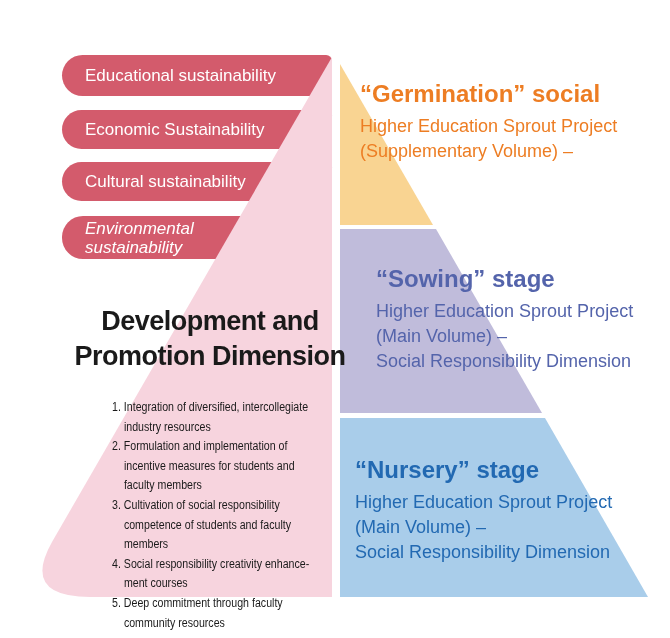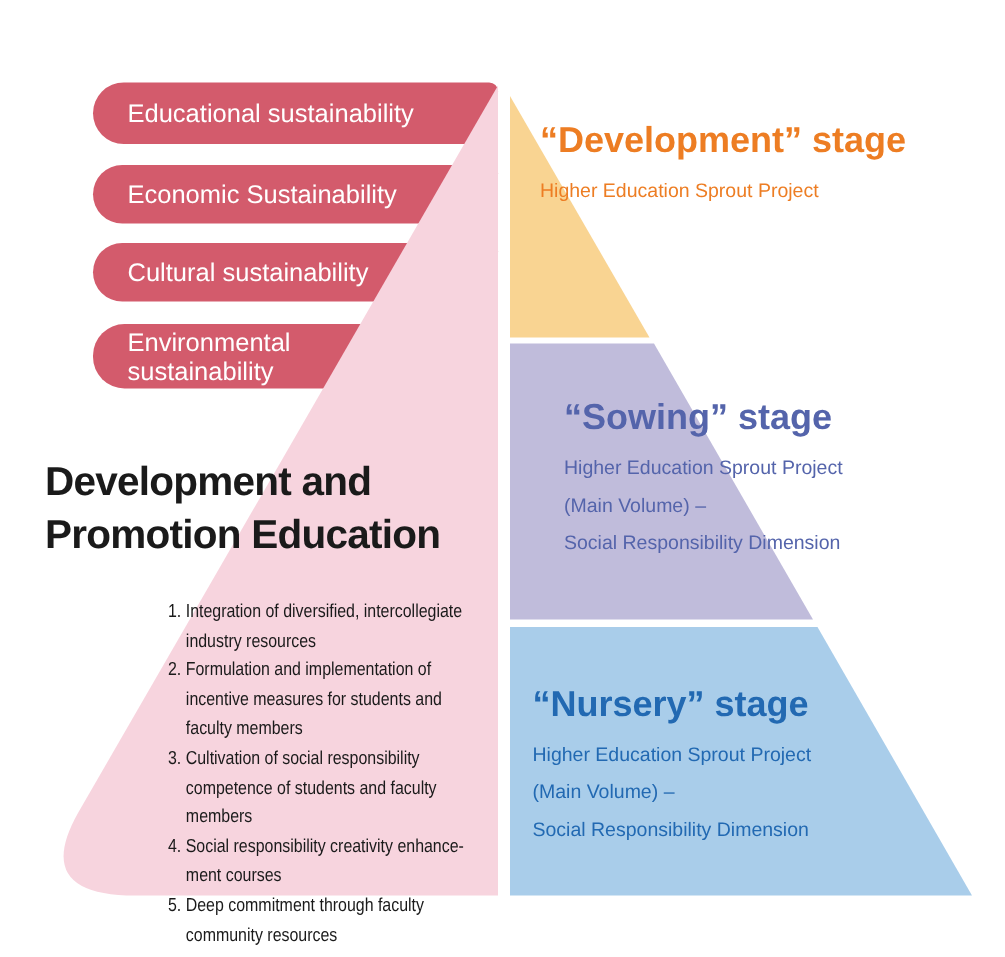--- a/index.html
+++ b/index.html
@@ -19,46 +19,46 @@
     align-items: center;
     padding-left: 23px;
     font-size: 17px;
     line-height: 19px;
     z-index: 1;
   }
   .pill-1 { top: 55px;  height: 41px; }
   .pill-2 { top: 110px; height: 39px; }
   .pill-3 { top: 162px; height: 39px; text-align: center; }
   .pill-4 { top: 216px; height: 43px; }
-  .pill-4 .pill-label { width: 135px; }
+  .pill-4 .pill-label { width: 135px; font-style: italic; }
 
   
   svg.shapes { position: absolute; left: 0; top: 0; z-index: 2; }
 
   
   .txt { position: absolute; z-index: 3; }
 
   .committee {
     left: 30px; top: 304px; width: 360px;
-    text-align: left;
+    text-align: center;
     font-size: 27px; font-weight: bold; letter-spacing: -0.5px;
     line-height: 35px; color: #1a1a1a;
   }
 
   .tasks {
     left: 112px; top: 398px; width: 270px;
     font-size: 12.5px; line-height: 19.6px; color: #1a1a1a;
     transform: scaleX(0.85); transform-origin: top left;
     white-space: nowrap;
   }
   .tasks .cont { margin-left: 14px; }
 
   .stage-block { white-space: nowrap; }
   .stage-title { font-size: 24px; font-weight: bold; line-height: 28px; }
-  .stage-lines { margin-top: 6px; font-size: 13px; line-height: 25px; }
+  .stage-lines { margin-top: 6px; font-size: 18px; line-height: 25px; }
 
   .germination { left: 360px; top: 80px;  color: #ed7d23; }
   .sowing      { left: 360px; top: 265px; color: #5464ab; margin-left: 16px; }
   .nursery     { left: 355px; top: 456px; color: #2269b2; }
 </style>
 </head>
 <body>
 
 <div id="stage-canvas">
 
@@ -77,42 +77,43 @@
 
   <svg class="shapes" width="670" height="638" viewBox="0 0 670 638">
     <path d="M332,57 L332,597 L90,597 Q21,597 52,542 Z" fill="#f7d4de"></path>
     <polygon points="340,64 433,225 340,225" fill="#f9d492"></polygon>
     <polygon points="340,229 436,229 542,413 340,413" fill="#c0bcdb"></polygon>
     <polygon points="340,418 545,418 648,597 340,597" fill="#a9cdea"></polygon>
   </svg>
 
   <div class="txt committee">
     <div>Development and</div>
-    <div>Promotion Education</div>
+    <div>Promotion Dimension</div>
   </div>
 
   <div class="txt tasks">
     <div>1. Integration of diversified, intercollegiate</div>
     <div class="cont">industry resources</div>
     <div>2. Formulation and implementation of</div>
     <div class="cont">incentive measures for students and</div>
     <div class="cont">faculty members</div>
     <div>3. Cultivation of social responsibility</div>
     <div class="cont">competence of students and faculty</div>
     <div class="cont">members</div>
     <div>4. Social responsibility creativity enhance-</div>
     <div class="cont">ment courses</div>
     <div>5. Deep commitment through faculty</div>
     <div class="cont">community resources</div>
   </div>
 
   <div class="txt stage-block germination">
-    <div class="stage-title">“Development” stage</div>
+    <div class="stage-title">“Germination” social</div>
     <div class="stage-lines">
       <div>Higher Education Sprout Project</div>
+      <div>(Supplementary Volume) –</div>
     </div>
   </div>
 
   <div class="txt stage-block sowing">
     <div class="stage-title">“Sowing” stage</div>
     <div class="stage-lines">
       <div>Higher Education Sprout Project</div>
       <div>(Main Volume) –</div>
       <div>Social Responsibility Dimension</div>
     </div>

